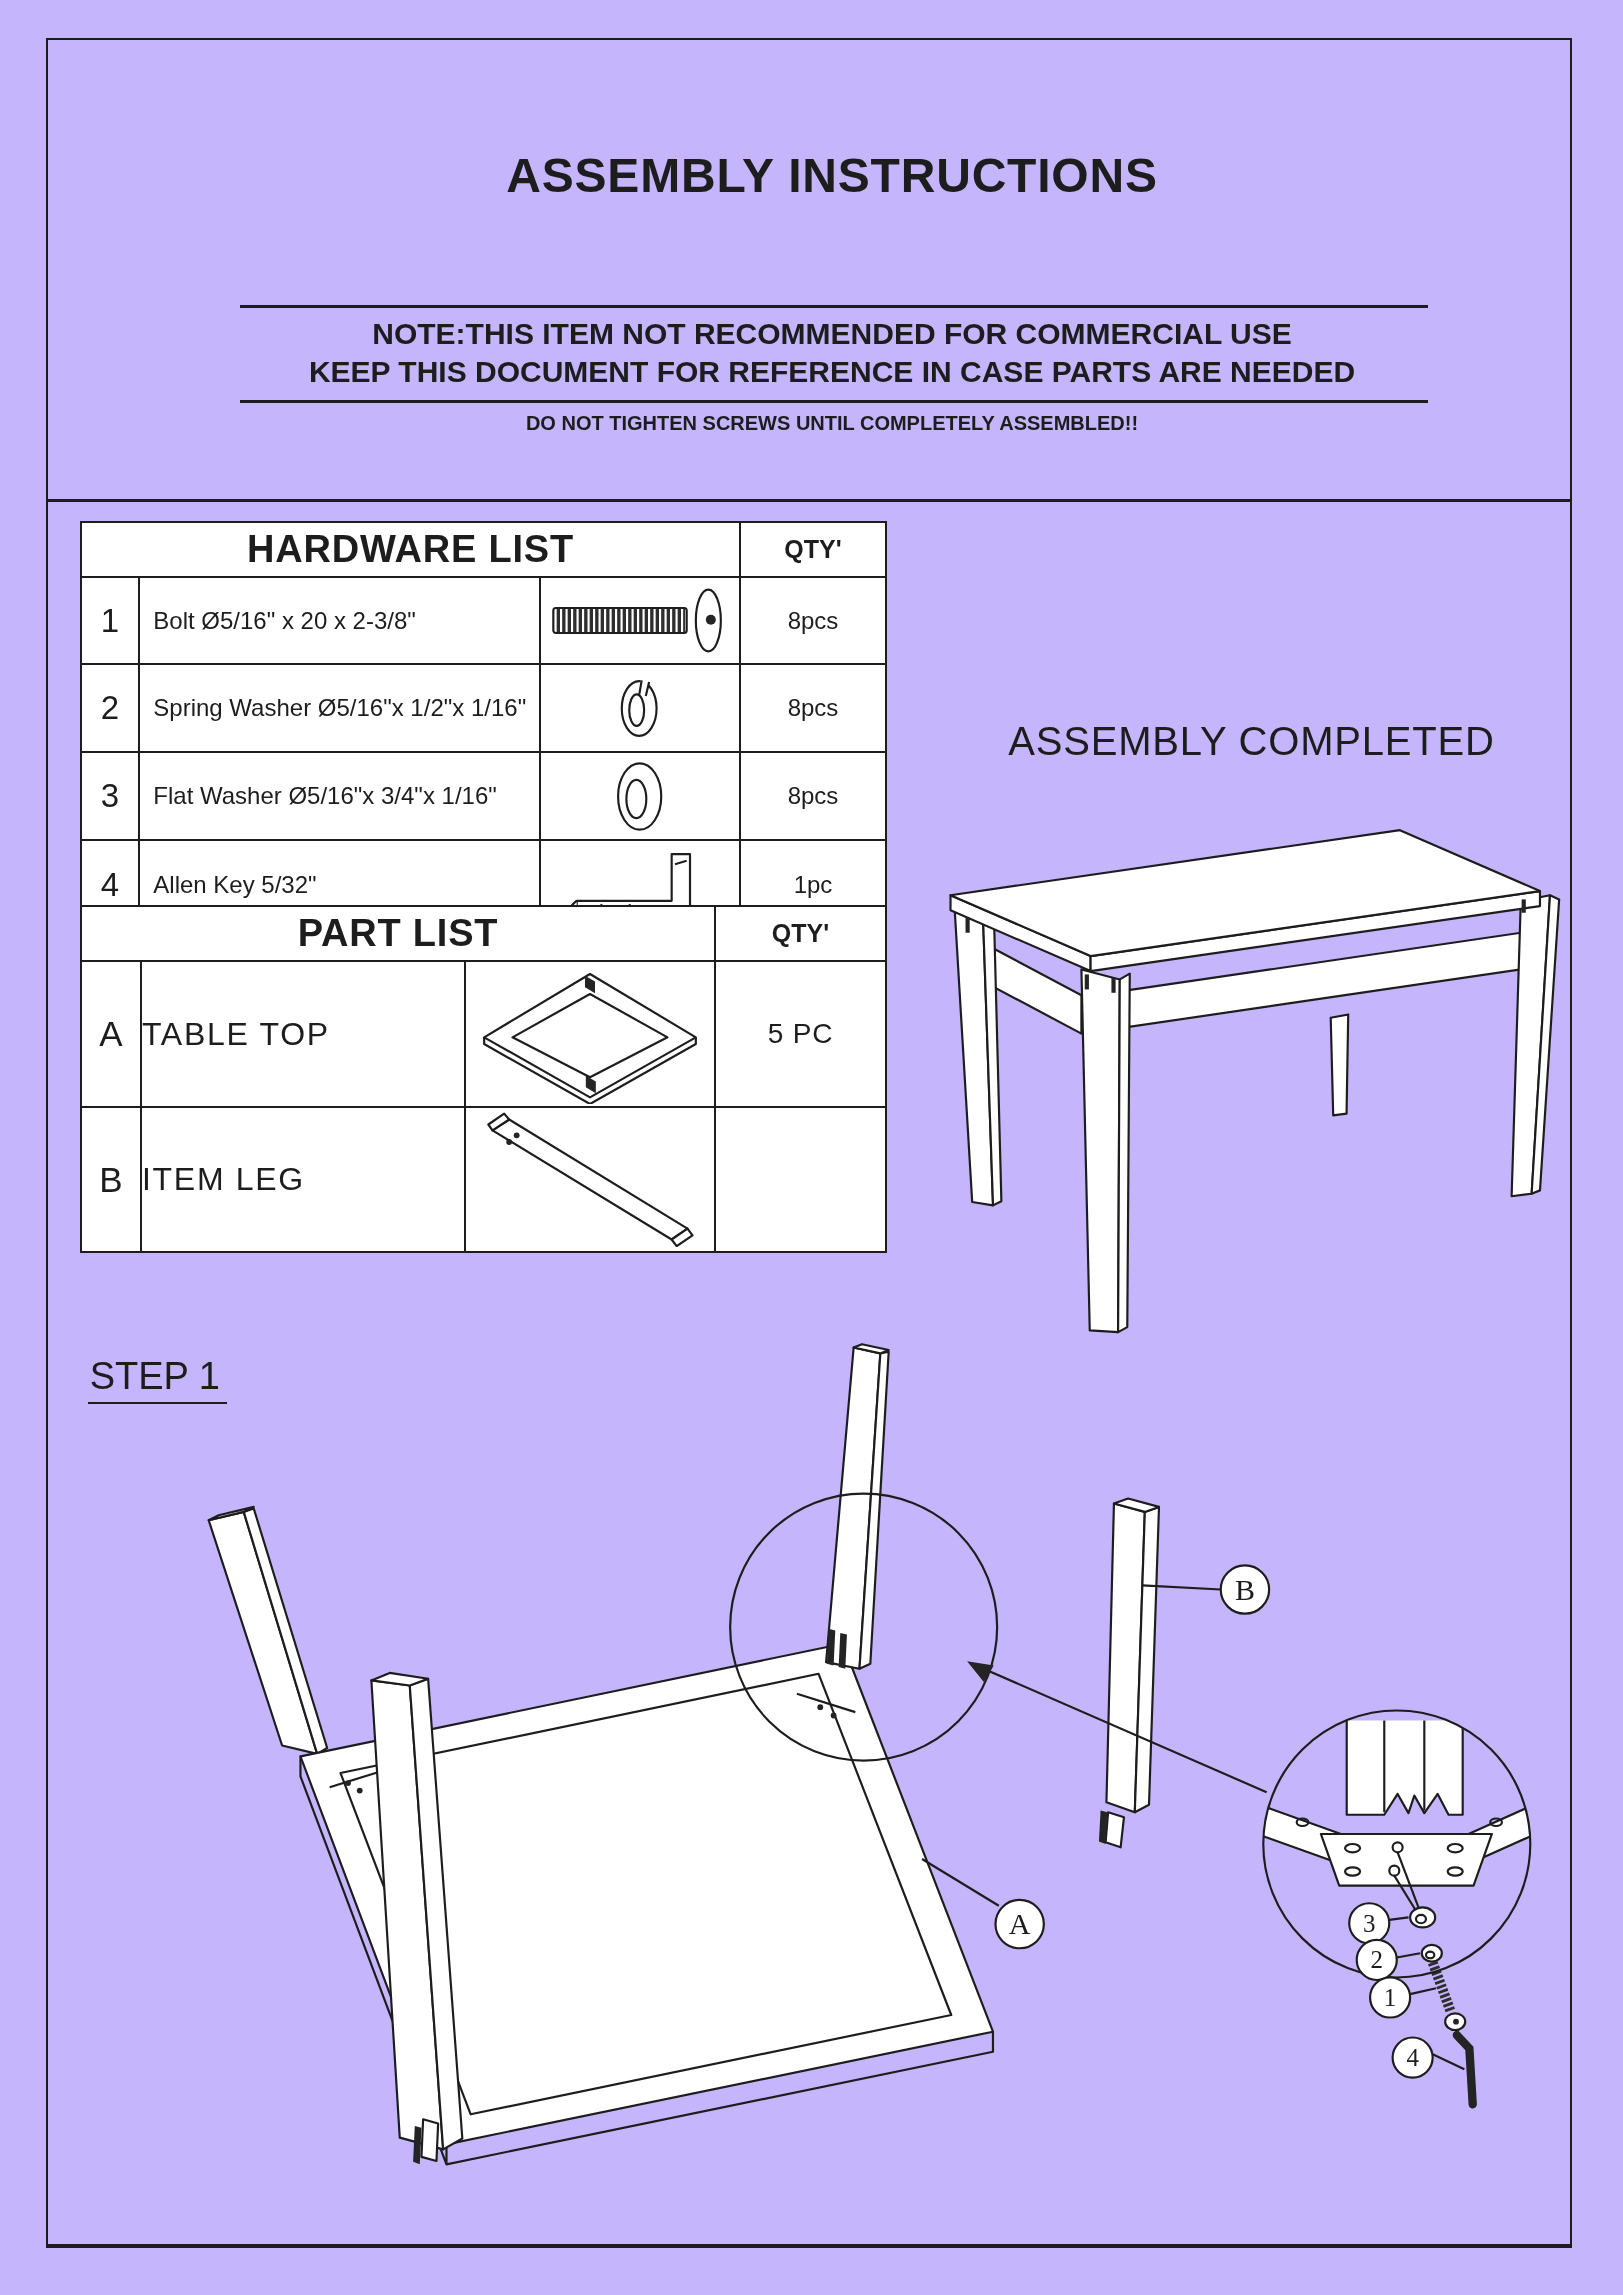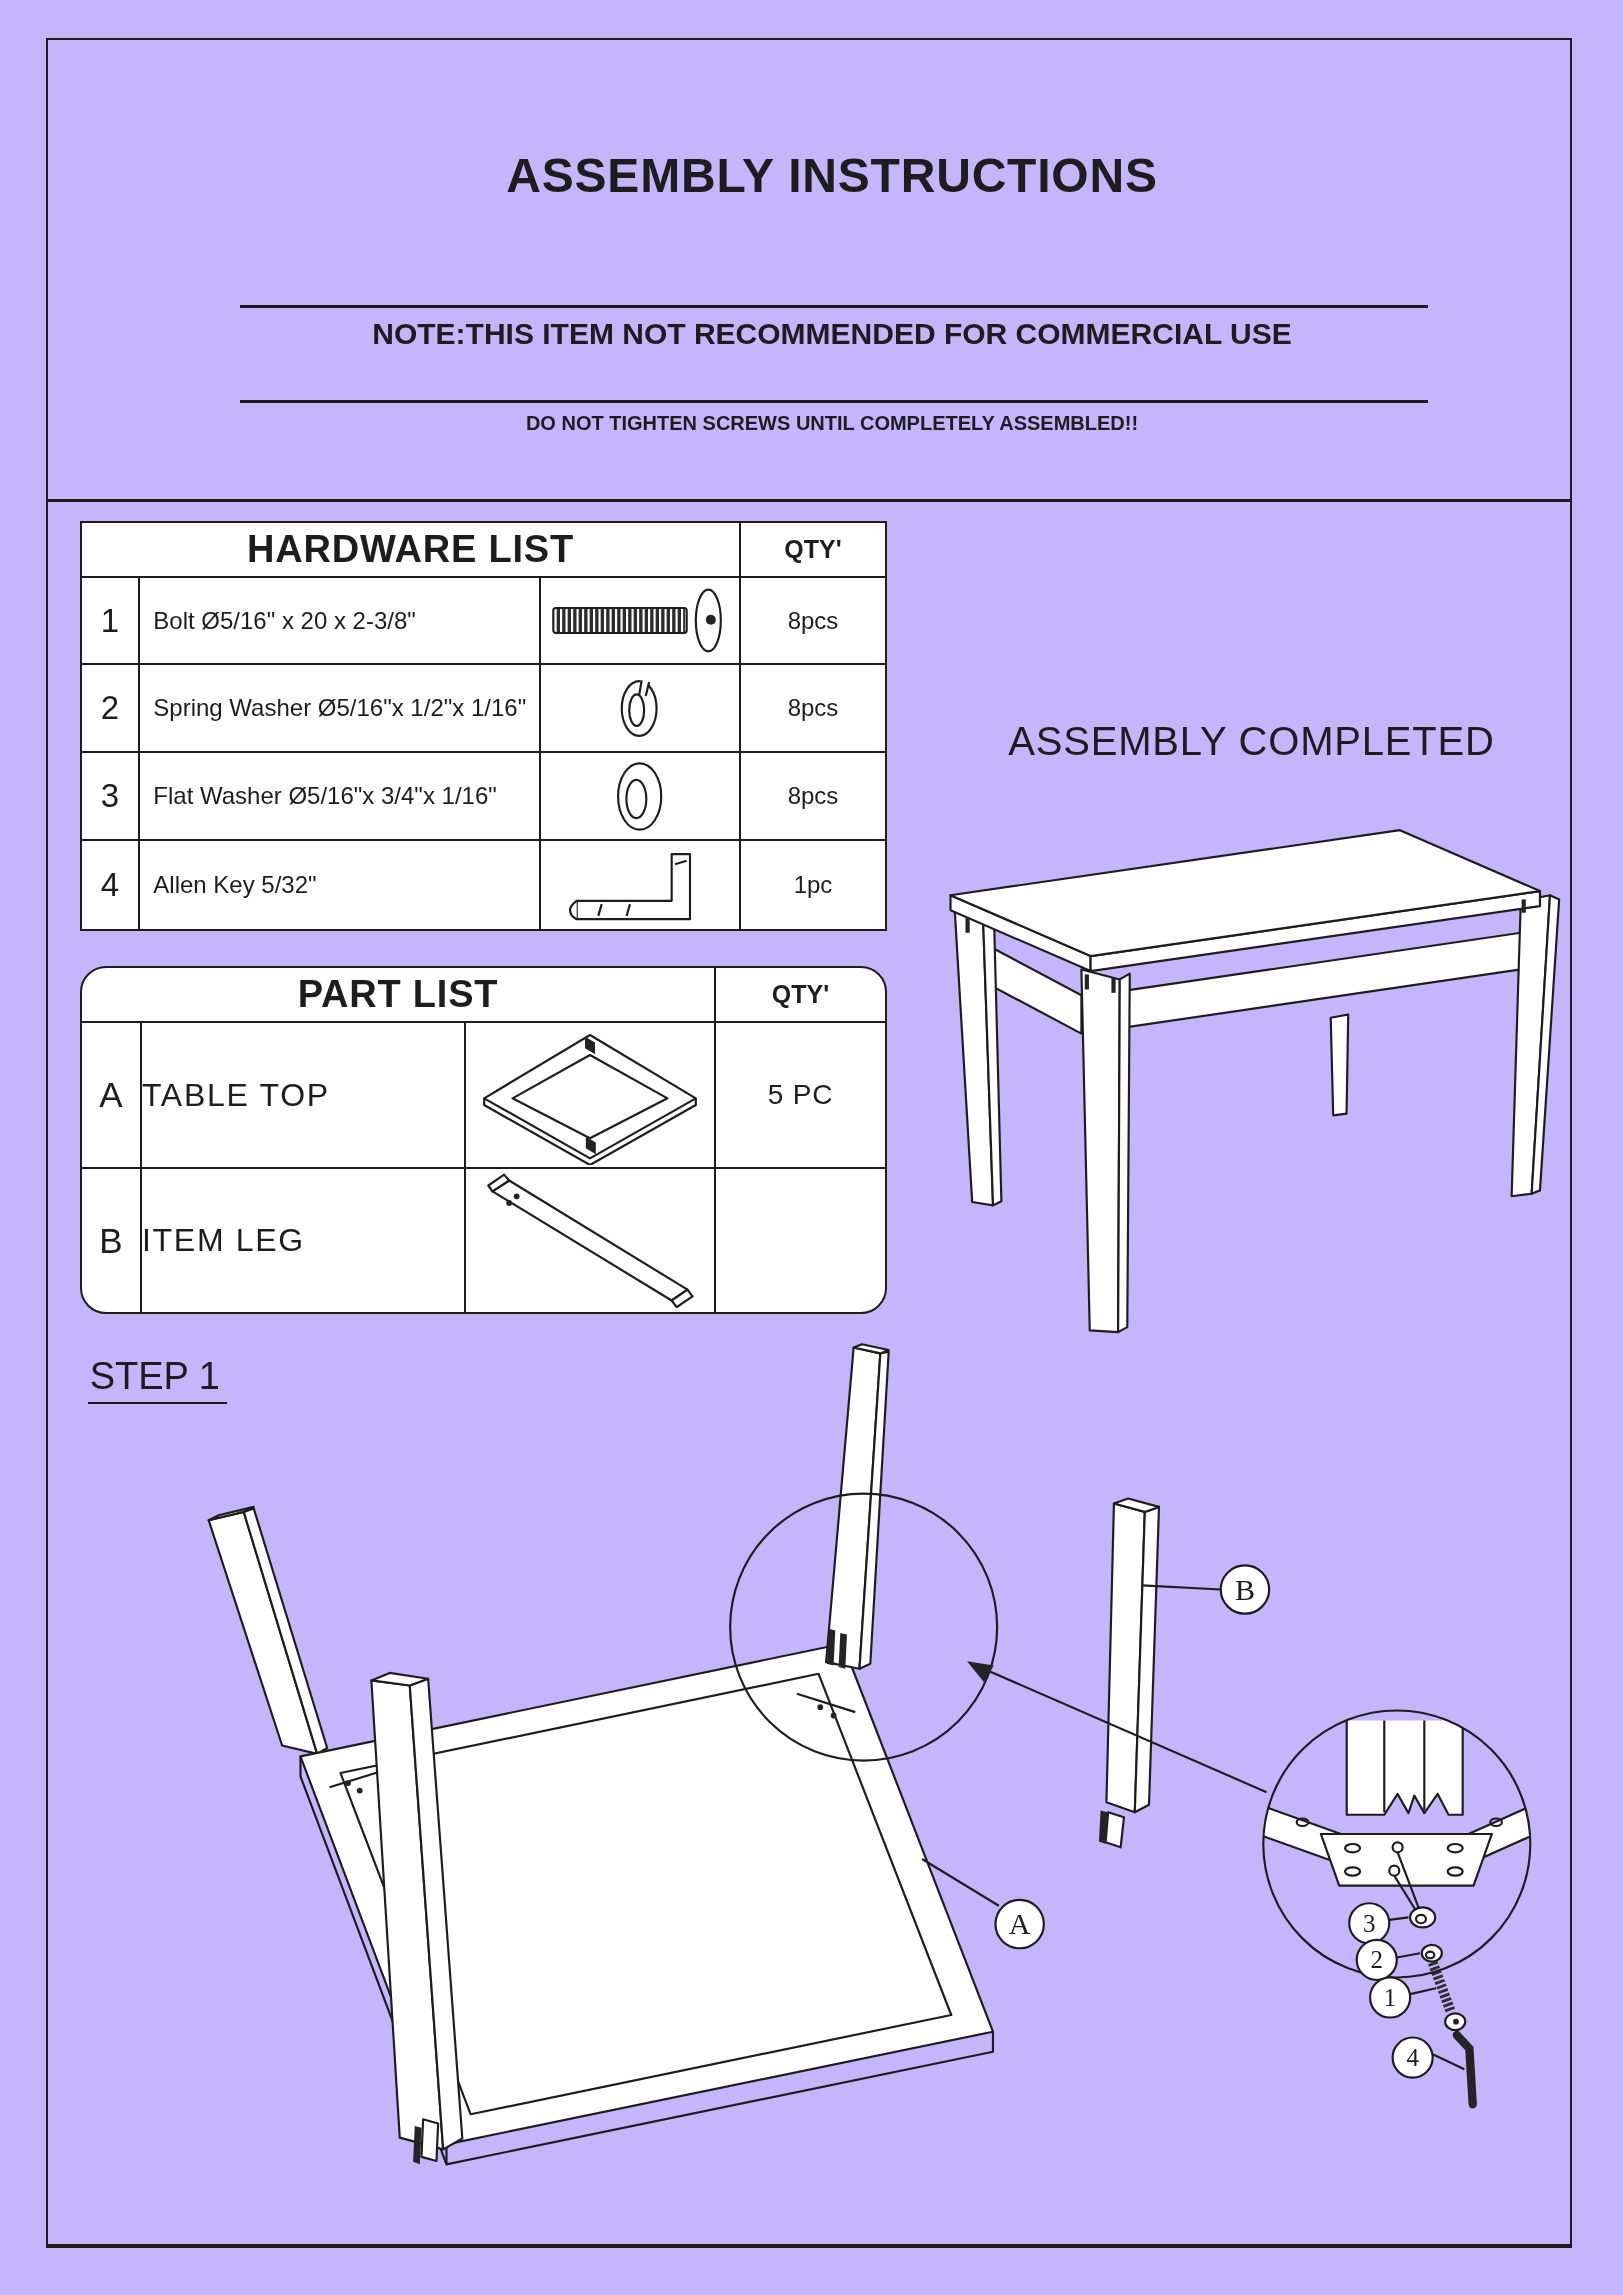--- a/index.html
+++ b/index.html
@@ -16,22 +16,22 @@
   #doc-title{left:215px;top:148px;width:1234px;font-size:48px;font-weight:700;letter-spacing:0.8px;}
   #note-rule-top{left:240px;top:305px;width:1188px;}
   #note-line-1{left:215px;top:317px;width:1234px;font-size:30px;font-weight:700;}
   #note-line-2{left:215px;top:355px;width:1234px;font-size:30px;font-weight:700;}
   #note-rule-bottom{left:240px;top:400px;width:1188px;}
   #warning-line{left:215px;top:412px;width:1234px;font-size:20px;font-weight:700;}
   
   .sheet-table{position:absolute;border:2.5px solid #1d1d1d;display:grid;background:#fff;}
   #hw-table{left:80px;top:521px;grid-template-columns:58px 401px 200px 144px;
             grid-template-rows:55px 87px 88px 88px 88px;}
-  #pt-table{left:80px;top:966px;grid-template-columns:60px 324px 250px 169px;
-            grid-template-rows:55px 146px 143px;border-radius:26px;}
+  #pt-table{left:80px;top:905px;grid-template-columns:60px 324px 250px 169px;
+            grid-template-rows:55px 146px 143px;}
   .cell{display:flex;align-items:center;justify-content:center;box-sizing:border-box;}
   .br{border-right:2.5px solid #1d1d1d;}
   .bb{border-bottom:2.5px solid #1d1d1d;}
   .tbl-title{font-size:38px;font-weight:700;letter-spacing:0.8px;}
   .qty-hdr{font-size:25px;font-weight:700;}
   .item-num{font-size:33px;}
   .item-desc{font-size:24px;justify-content:flex-start;padding-left:13.3px;}
   .item-qty{font-size:24px;}
   .part-num{font-size:35px;}
   .part-desc{font-size:32px;justify-content:flex-start;letter-spacing:1.7px;}
@@ -49,20 +49,21 @@
 </head>
 <body>
 
 <div id="page">
 
   <div id="page-border" class="abs"></div>
 
   <div id="doc-title" class="abs ctr">ASSEMBLY INSTRUCTIONS</div>
   <div id="note-rule-top" class="rule"></div>
   <div id="note-line-1" class="abs ctr">NOTE:THIS ITEM NOT RECOMMENDED FOR COMMERCIAL USE</div>
+  <div id="note-line-2" class="abs ctr">KEEP THIS DOCUMENT FOR REFERENCE IN CASE PARTS ARE NEEDED</div>
   <div id="note-rule-bottom" class="rule"></div>
   <div id="warning-line" class="abs ctr">DO NOT TIGHTEN SCREWS UNTIL COMPLETELY ASSEMBLED!!</div>
   <div id="hdr-sep" class="abs"></div>
 
   <div id="hw-table" class="sheet-table">
     <div class="cell tbl-title br bb" style="grid-column:1/4">HARDWARE LIST</div>
     <div class="cell qty-hdr bb">QTY'</div>
 
     <div class="cell item-num br bb">1</div>
     <div class="cell item-desc br bb">Bolt  Ø5/16" x 20 x 2-3/8"</div>

